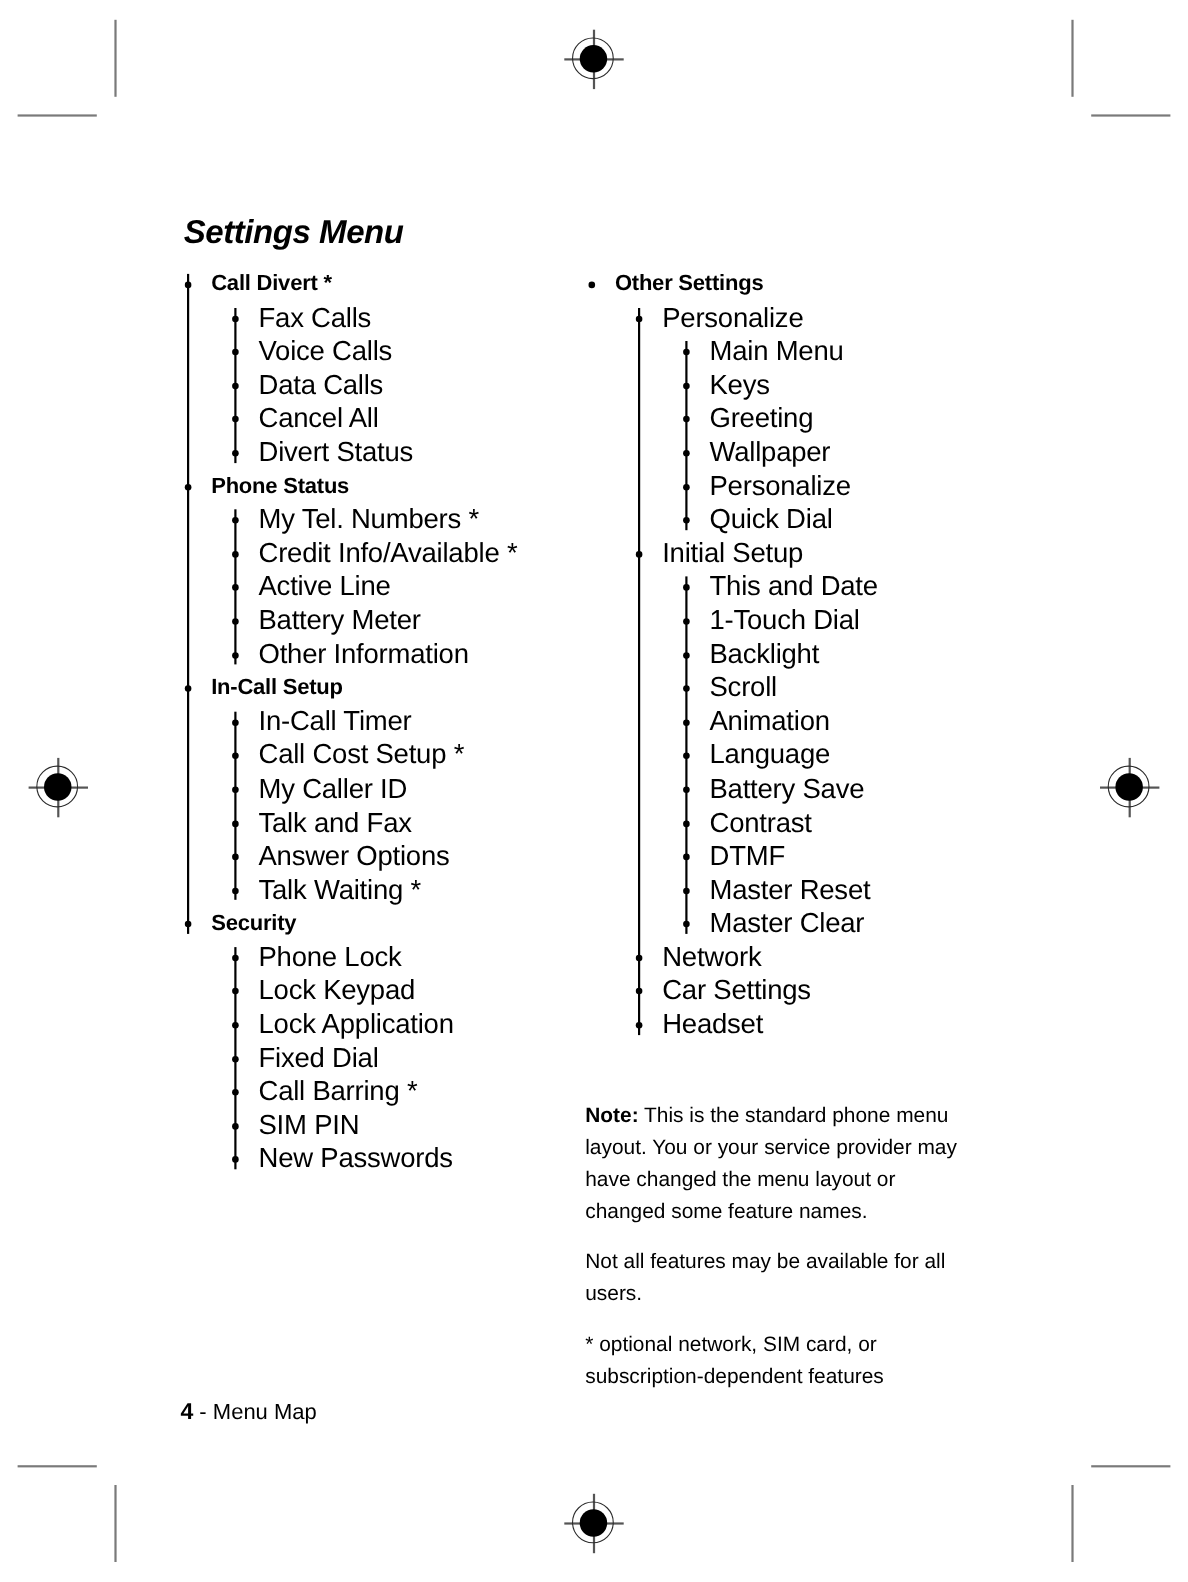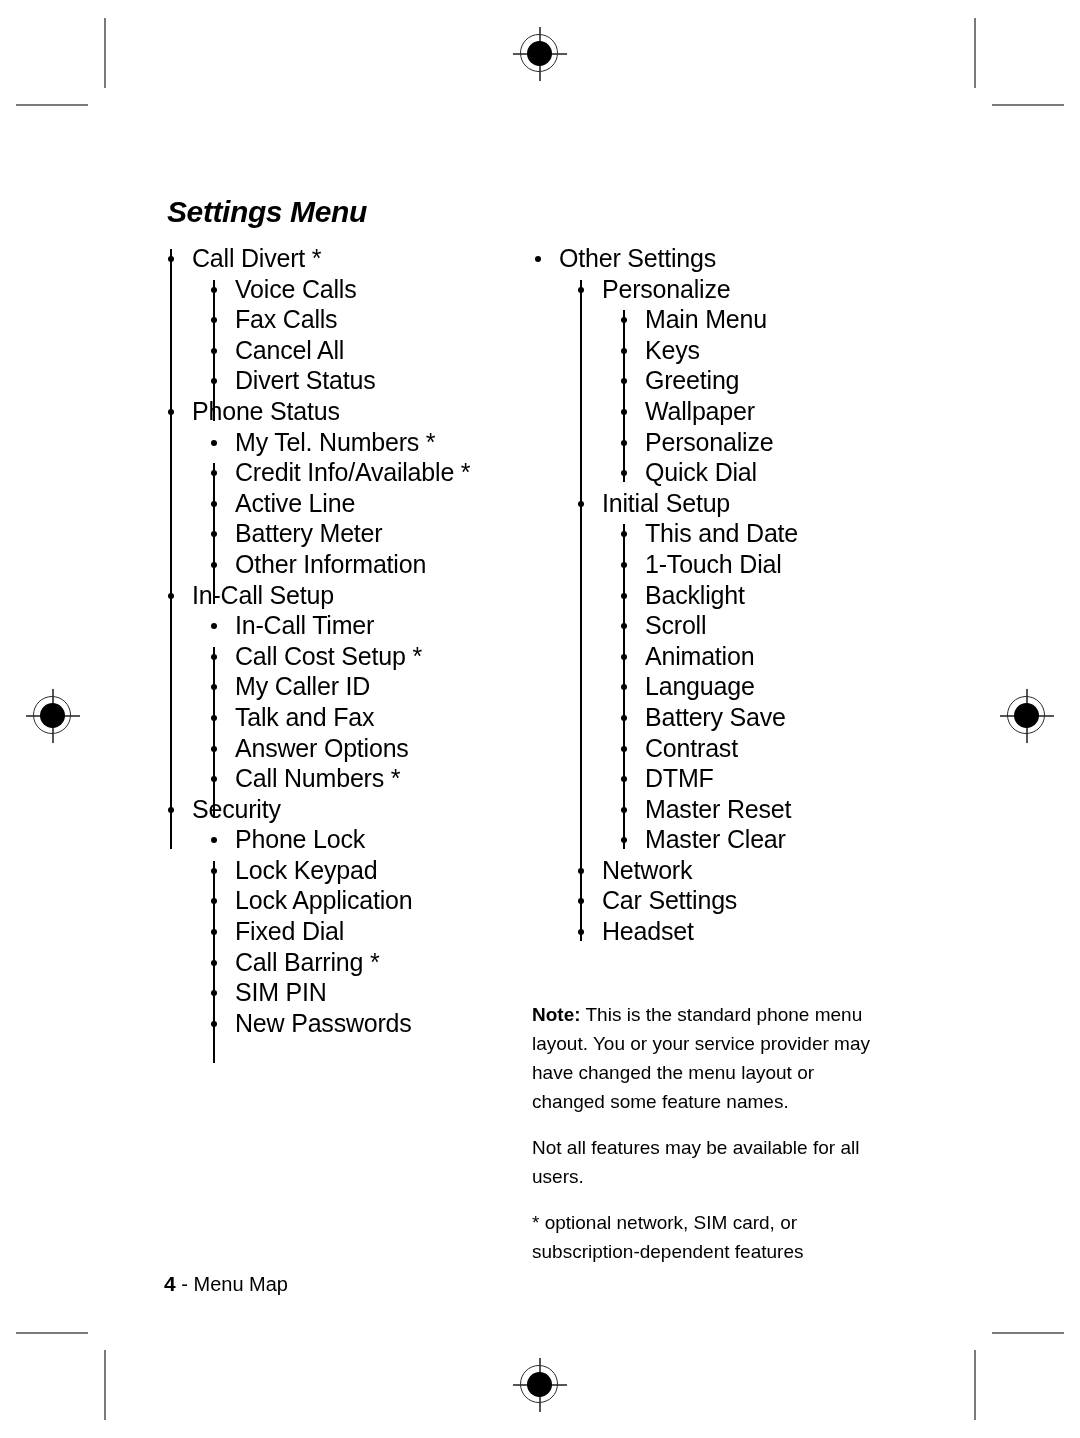--- a/index.html
+++ b/index.html
@@ -91,21 +91,21 @@
     height: 30.6px;
     line-height: 30.6px;
     white-space: nowrap;
   }
   .row .label {
     position: absolute;
     top: 0;
     font-size: 25px;
     letter-spacing: -0.2px;
   }
-  .row.lvl1 .label { left: 27px; font-weight: normal; font-size: 25px; }
+  .row.lvl1 .label { left: 27px; font-weight: bold; font-size: 20px; }
   .row.lvl2 .label { left: 70px; font-weight: normal; }
   .row.lvl3 .label { left: 113px; font-weight: normal; }
 
   
   .bullet {
     position: absolute;
     width: 6px;
     height: 6px;
     background: #000000;
     border-radius: 50%;
@@ -195,25 +195,29 @@
       <div class="spine s2" style="top: 220.2px; height: 141px;"></div>
       <div class="spine s2" style="top: 403.8px; height: 171.6px;"></div>
       <div class="spine s2" style="top: 618px; height: 202.2px;"></div>
       <div class="spine s1" style="top: 6px; height: 600px;"></div>
       <div class="row lvl1">
         <span class="bullet"></span>
         <span class="label">Call Divert *</span>
       </div>
       <div class="row lvl2">
         <span class="bullet"></span>
+        <span class="label">Fax Calls</span>
+      </div>
+      <div class="row lvl2">
+        <span class="bullet"></span>
         <span class="label">Voice Calls</span>
       </div>
       <div class="row lvl2">
         <span class="bullet"></span>
-        <span class="label">Fax Calls</span>
+        <span class="label">Data Calls</span>
       </div>
       <div class="row lvl2">
         <span class="bullet"></span>
         <span class="label">Cancel All</span>
       </div>
       <div class="row lvl2">
         <span class="bullet"></span>
         <span class="label">Divert Status</span>
       </div>
       <div class="row lvl1">
@@ -259,21 +263,21 @@
       <div class="row lvl2">
         <span class="bullet"></span>
         <span class="label">Talk and Fax</span>
       </div>
       <div class="row lvl2">
         <span class="bullet"></span>
         <span class="label">Answer Options</span>
       </div>
       <div class="row lvl2">
         <span class="bullet"></span>
-        <span class="label">Call Numbers *</span>
+        <span class="label">Talk Waiting *</span>
       </div>
       <div class="row lvl1">
         <span class="bullet"></span>
         <span class="label">Security</span>
       </div>
       <div class="row lvl2">
         <span class="bullet"></span>
         <span class="label">Phone Lock</span>
       </div>
       <div class="row lvl2">

